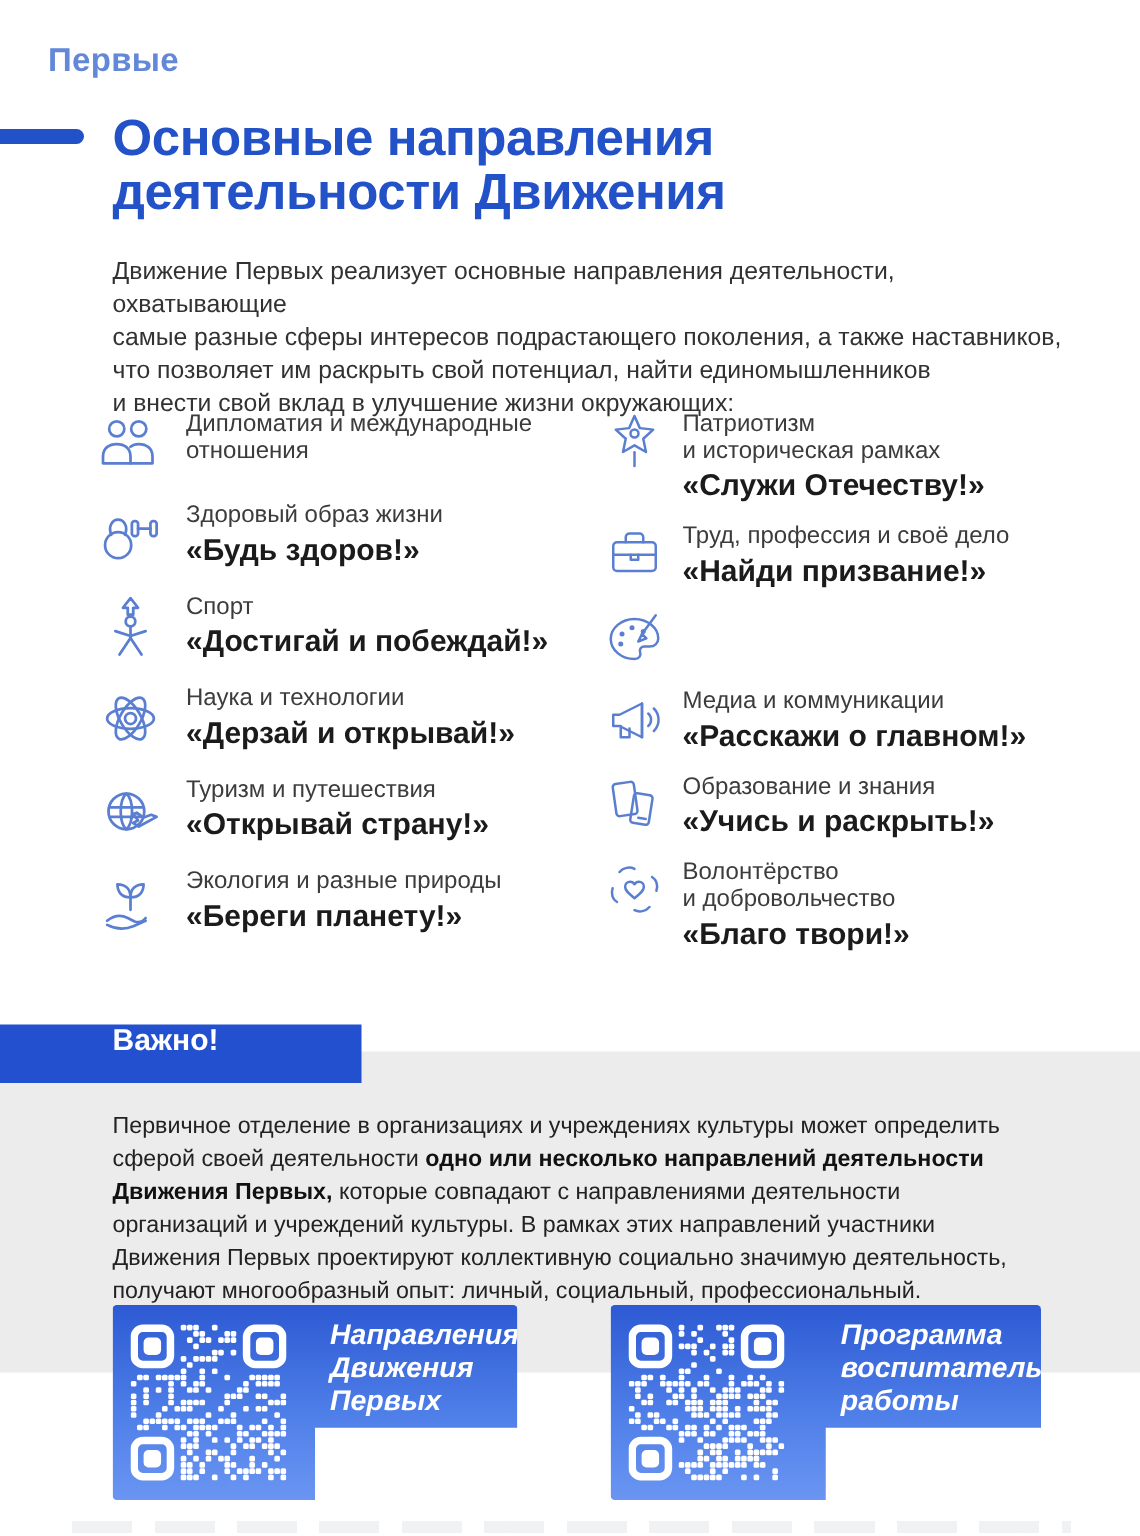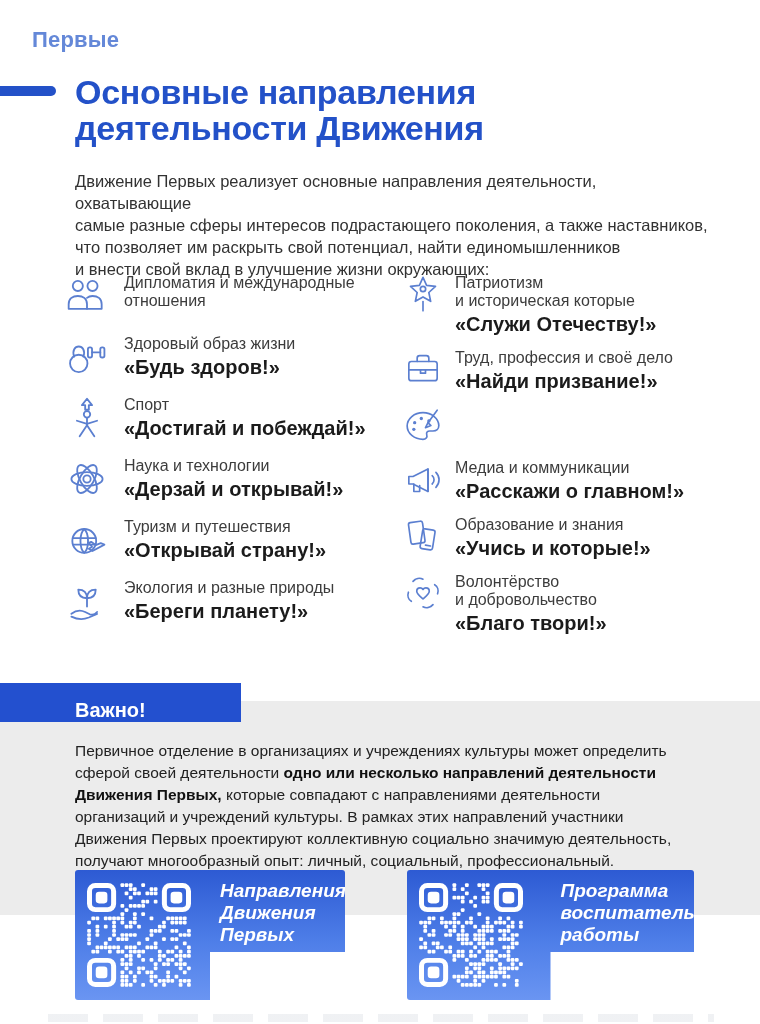--- a/index.html
+++ b/index.html
@@ -25,21 +25,21 @@
   .col-right .item{margin-bottom:13px}
   .icon{flex:0 0 auto;display:flex;align-items:center;justify-content:center}
   .col-left .icon{width:46px;margin-right:14px}
   .col-right .icon{width:40px;margin-right:12px}
   .icon svg{stroke:var(--icon-blue);fill:none;stroke-width:2;stroke-linecap:round;stroke-linejoin:round}
   .icon svg .fdot{fill:var(--icon-blue);stroke:none}
   .cat{font-size:16px;line-height:18px;color:#3c3c3c}
   .slogan{font-size:20px;line-height:23px;font-weight:700;color:#1b1b1b;margin-top:3px}
 
   .gray-box{position:absolute;left:0;top:701px;width:760px;height:214px;background:var(--gray-bg);z-index:1}
-  .important-badge{position:absolute;left:0;top:683px;width:241px;height:39px;background:var(--badge-blue);z-index:2;display:flex;align-items:flex-end}
+  .important-badge{position:absolute;left:0;top:683px;width:241px;height:39px;background:var(--badge-blue);z-index:2;display:flex;align-items:flex-start}
   .important-badge span{margin-left:75px;color:#fff;font-weight:700;font-size:20px}
   .important-text{position:absolute;left:75px;top:740px;width:600px;font-size:15.5px;line-height:22px;color:#222;z-index:2}
   .important-text b{color:#111}
 
   .qr-card{position:absolute;top:870px;height:130px;z-index:3;
     background:linear-gradient(180deg,var(--qr-grad-start) 0%,#4e7ee8 55%,var(--qr-grad-end) 100%);
     clip-path:polygon(0 0,100% 0,100% 63%,50% 63%,50% 100%,0 100%);border-radius:3px}
   .qr-card-1{left:75px;width:270px}
   .qr-card-2{left:407px;width:287px}
   .qr-code{position:absolute;left:12px;top:12px;width:104px;height:106px}
@@ -163,21 +163,21 @@
     <div class="item">
       <span class="icon">
         <svg width="40" height="40" viewBox="0 0 48 48">
             <path d="M24 4l4.3 9.7 10.7 1.2-8 7.3 2.2 10.6L24 27.5l-9.2 5.3 2.2-10.6-8-7.3 10.7-1.2z"></path>
             <circle cx="24" cy="18" r="3.2"></circle>
             <path d="M24 33v11"></path>
           </svg>
       </span>
       <div class="item-text">
           <div class="cat prewrap">Патриотизм
-и историческая которые</div>
+и историческая рамках</div>
           <div class="slogan prewrap">«Служи Отечеству!»</div>
         </div>
     </div>
 
     <div class="item">
       <span class="icon">
         <svg width="40" height="40" viewBox="0 0 48 48">
             <rect x="7" y="15" width="34" height="23" rx="3"></rect>
             <path d="M17 15v-4a3 3 0 0 1 3-3h8a3 3 0 0 1 3 3v4"></path>
             <path d="M7 25h34"></path>
@@ -223,21 +223,21 @@
     <div class="item">
       <span class="icon">
         <svg width="40" height="40" viewBox="0 0 48 48">
             <rect x="8" y="7" width="17" height="26" rx="2.5" transform="rotate(-8 16.5 20)"></rect>
             <rect x="22" y="16" width="15" height="24" rx="2.5" transform="rotate(9 29.5 28)"></rect>
             <path d="M27 35l6 1"></path>
           </svg>
       </span>
       <div class="item-text">
           <div class="cat prewrap">Образование и знания</div>
-          <div class="slogan prewrap">«Учись и которые!»</div>
+          <div class="slogan prewrap">«Учись и раскрыть!»</div>
         </div>
     </div>
 
     <div class="item">
       <span class="icon">
         <svg width="40" height="40" viewBox="0 0 48 48">
             <path d="M24 31c-4.5-3.8-7.5-6-7.5-9.2 0-2.3 1.8-4 4-4 1.5 0 2.8.8 3.5 2 .7-1.2 2-2 3.5-2 2.2 0 4 1.7 4 4 0 3.2-3 5.4-7.5 9.2z"></path>
             <path d="M38 14c3.5 2 5 6.5 3.5 11M10 34c-3.5-2-5-6.5-3.5-11"></path>
             <path d="M12 10c3-3.5 8-4.5 12-2.5M36 38c-3 3.5-8 4.5-12 2.5"></path>
           </svg>

